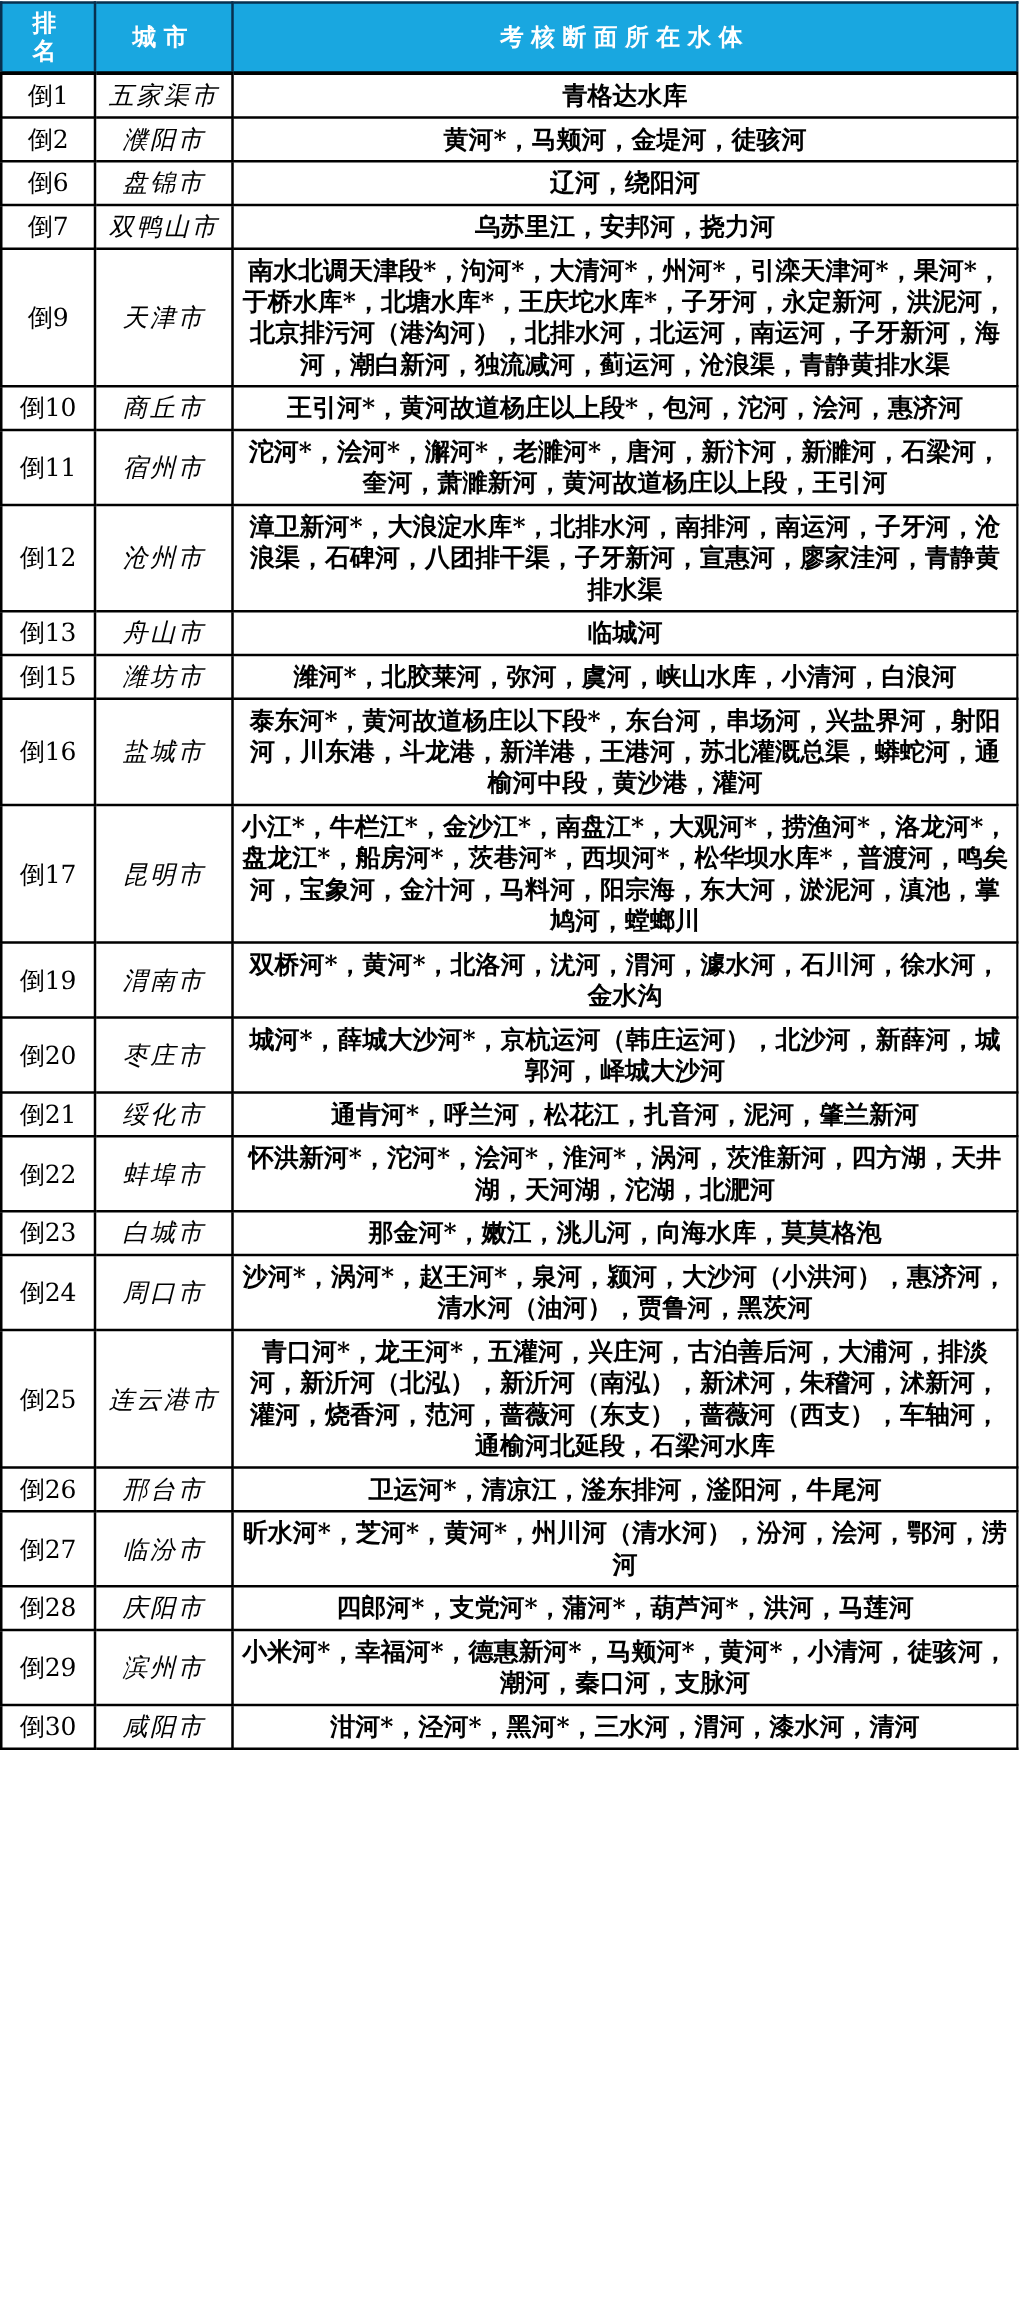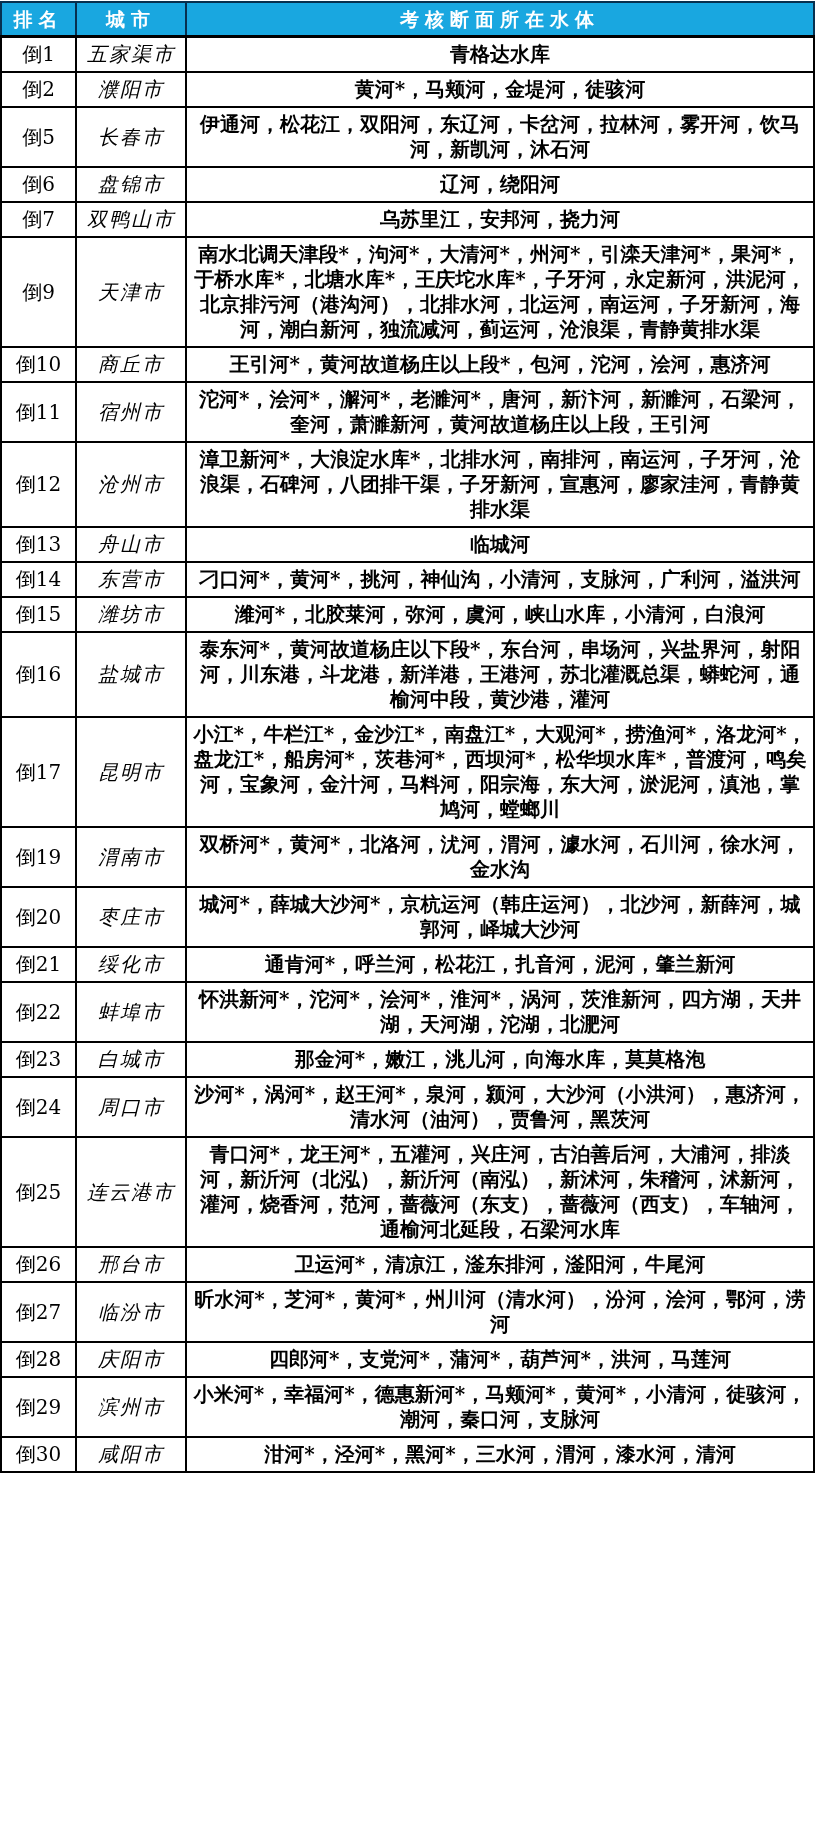--- a/index.html
+++ b/index.html
@@ -28,21 +28,21 @@
   table.rank-table col.c-city { width: 110px; }
   table.rank-table col.c-waters { width: 628px; }
 
   table.rank-table th {
     background: #19a7e0;
     color: #ffffff;
     font-size: 19px;
     font-weight: bold;
     letter-spacing: 6px;
     text-align: center;
-    padding: 5px 2px;
+    padding: 5px 14px;
     border: 2px solid #07304f;
     border-top: 2px solid #07304f;
     border-bottom: 3px solid #000000;
     line-height: 22px;
   }
   table.rank-table td {
     border: 2px solid #000000;
     color: #000000;
     font-size: 20px;
     text-align: center;
@@ -92,25 +92,20 @@
           <td class="rank-cell">倒1</td>
           <td class="city-cell">五家渠市</td>
           <td class="waters-cell">青格达水库</td>
         </tr>
         <tr>
           <td class="rank-cell">倒2</td>
           <td class="city-cell">濮阳市</td>
           <td class="waters-cell">黄河*，马颊河，金堤河，徒骇河</td>
         </tr>
         <tr>
-          <td class="rank-cell">倒5</td>
-          <td class="city-cell">长春市</td>
-          <td class="waters-cell">伊通河，松花江，双阳河，东辽河，卡岔河，拉林河，雾开河，饮马河，新凯河，沐石河</td>
-        </tr>
-        <tr>
           <td class="rank-cell">倒6</td>
           <td class="city-cell">盘锦市</td>
           <td class="waters-cell">辽河，绕阳河</td>
         </tr>
         <tr>
           <td class="rank-cell">倒7</td>
           <td class="city-cell">双鸭山市</td>
           <td class="waters-cell">乌苏里江，安邦河，挠力河</td>
         </tr>
         <tr>
@@ -130,25 +125,20 @@
         </tr>
         <tr>
           <td class="rank-cell">倒12</td>
           <td class="city-cell">沧州市</td>
           <td class="waters-cell">漳卫新河*，大浪淀水库*，北排水河，南排河，南运河，子牙河，沧浪渠，石碑河，八团排干渠，子牙新河，宣惠河，廖家洼河，青静黄排水渠</td>
         </tr>
         <tr>
           <td class="rank-cell">倒13</td>
           <td class="city-cell">舟山市</td>
           <td class="waters-cell">临城河</td>
-        </tr>
-        <tr>
-          <td class="rank-cell">倒14</td>
-          <td class="city-cell">东营市</td>
-          <td class="waters-cell">刁口河*，黄河*，挑河，神仙沟，小清河，支脉河，广利河，溢洪河</td>
         </tr>
         <tr>
           <td class="rank-cell">倒15</td>
           <td class="city-cell">潍坊市</td>
           <td class="waters-cell">潍河*，北胶莱河，弥河，虞河，峡山水库，小清河，白浪河</td>
         </tr>
         <tr>
           <td class="rank-cell">倒16</td>
           <td class="city-cell">盐城市</td>
           <td class="waters-cell">泰东河*，黄河故道杨庄以下段*，东台河，串场河，兴盐界河，射阳河，川东港，斗龙港，新洋港，王港河，苏北灌溉总渠，蟒蛇河，通榆河中段，黄沙港，灌河</td>

